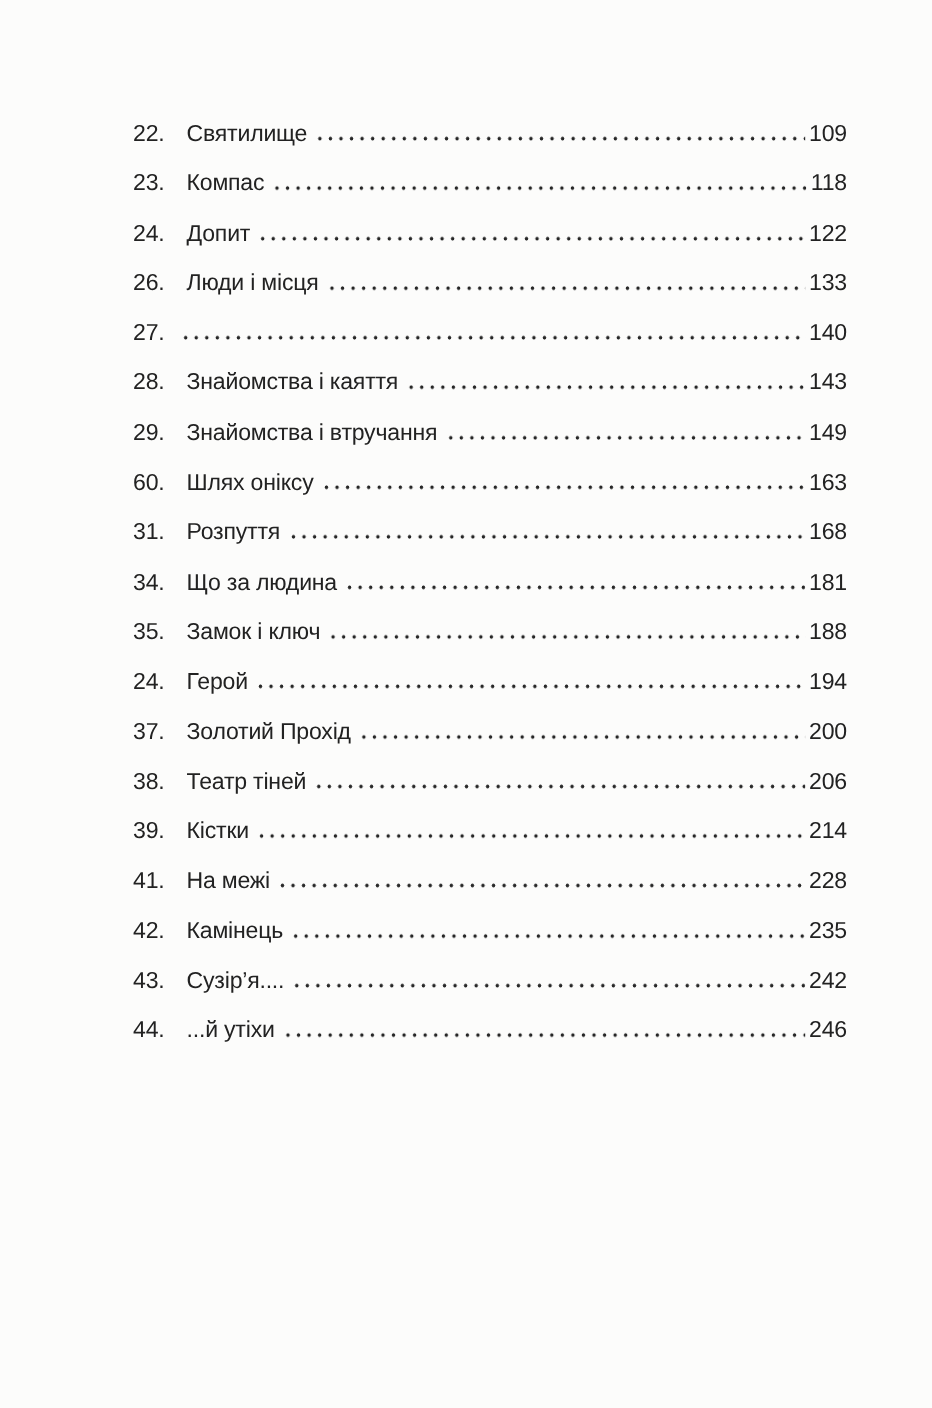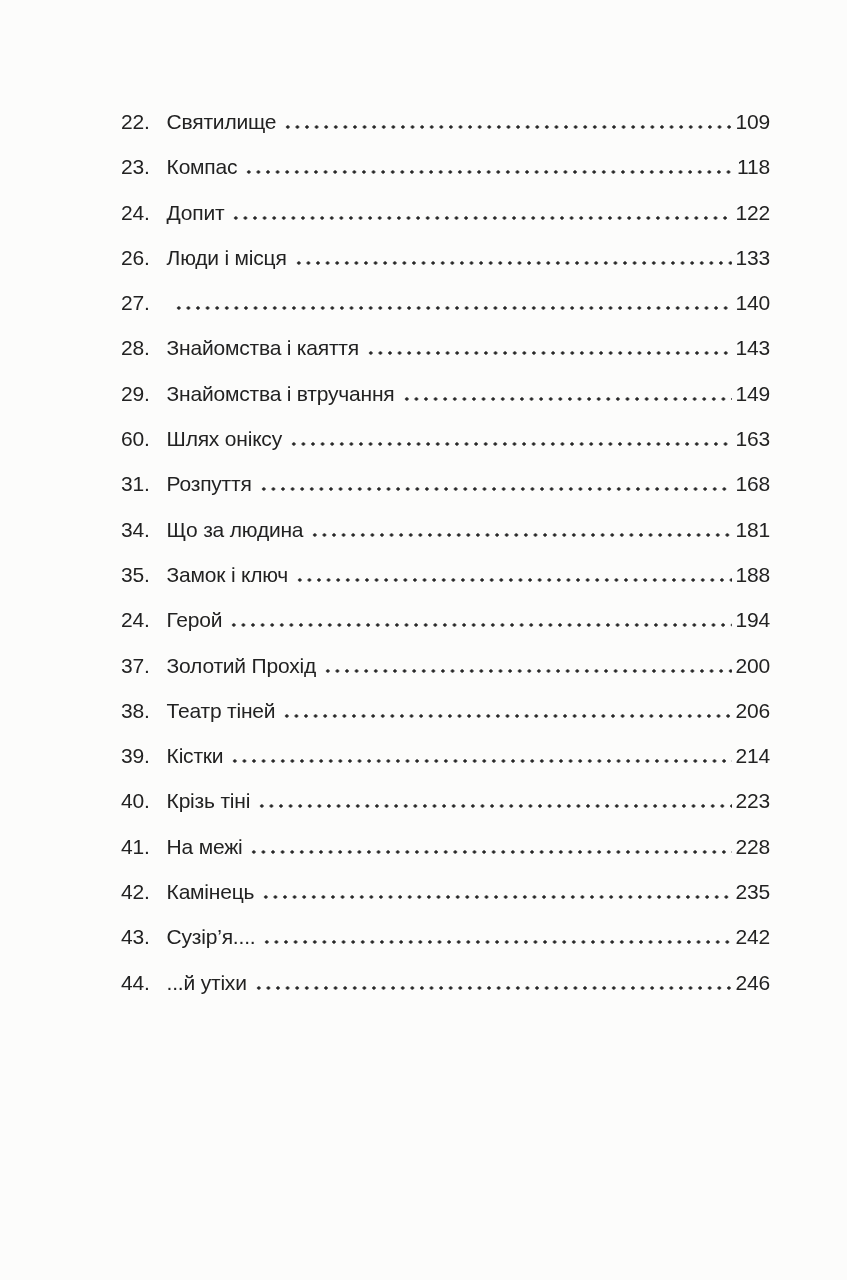--- a/index.html
+++ b/index.html
@@ -29,24 +29,25 @@
   .toc-row {
     display: flex;
     align-items: baseline;
     height: 25px;
     margin-bottom: 20.3px;
     font-size: 21px;
     letter-spacing: -0.2px;
     white-space: nowrap;
   }
   .chapter-num {
-    margin-right: 17px;
+    margin-right: 7px;
   }
   .chapter-title {
     flex: 0 0 auto;
+    margin-left: 13px;
   }
   .dot-leader {
     flex: 1 1 auto;
     height: 4px;
     margin-left: 7px;
     margin-right: 4px;
     background-image: radial-gradient(circle, var(--dot) 1.4px, rgba(0,0,0,0) 1.9px);
     background-size: 9.6px 4px;
     background-repeat: repeat-x;
     background-position: left center;
@@ -162,26 +163,20 @@
         <span class="chapter-page">206</span>
       </div>
 
       <div class="toc-row">
         <span class="chapter-num">39.</span>
         <span class="chapter-title">Кістки</span>
         <span class="dot-leader"></span>
         <span class="chapter-page">214</span>
       </div>
 
-      <div class="toc-row">
-        <span class="chapter-num">40.</span>
-        <span class="chapter-title">Крізь тіні</span>
-        <span class="dot-leader"></span>
-        <span class="chapter-page">223</span>
-      </div>
 
       <div class="toc-row">
         <span class="chapter-num">41.</span>
         <span class="chapter-title">На межі</span>
         <span class="dot-leader"></span>
         <span class="chapter-page">228</span>
       </div>
 
       <div class="toc-row">
         <span class="chapter-num">42.</span>

